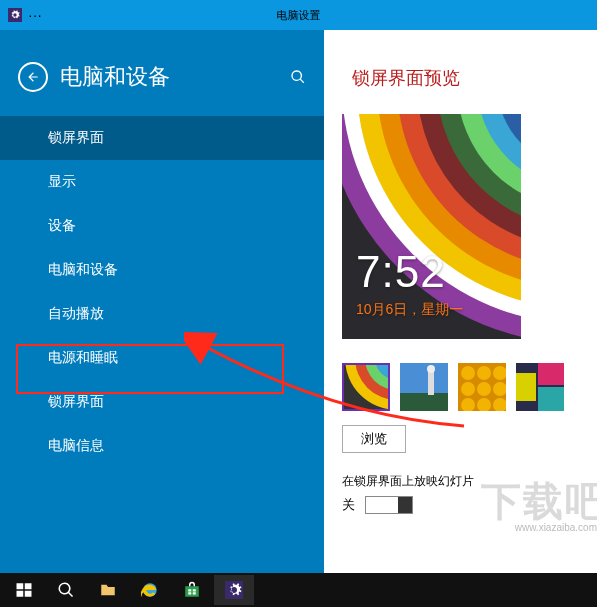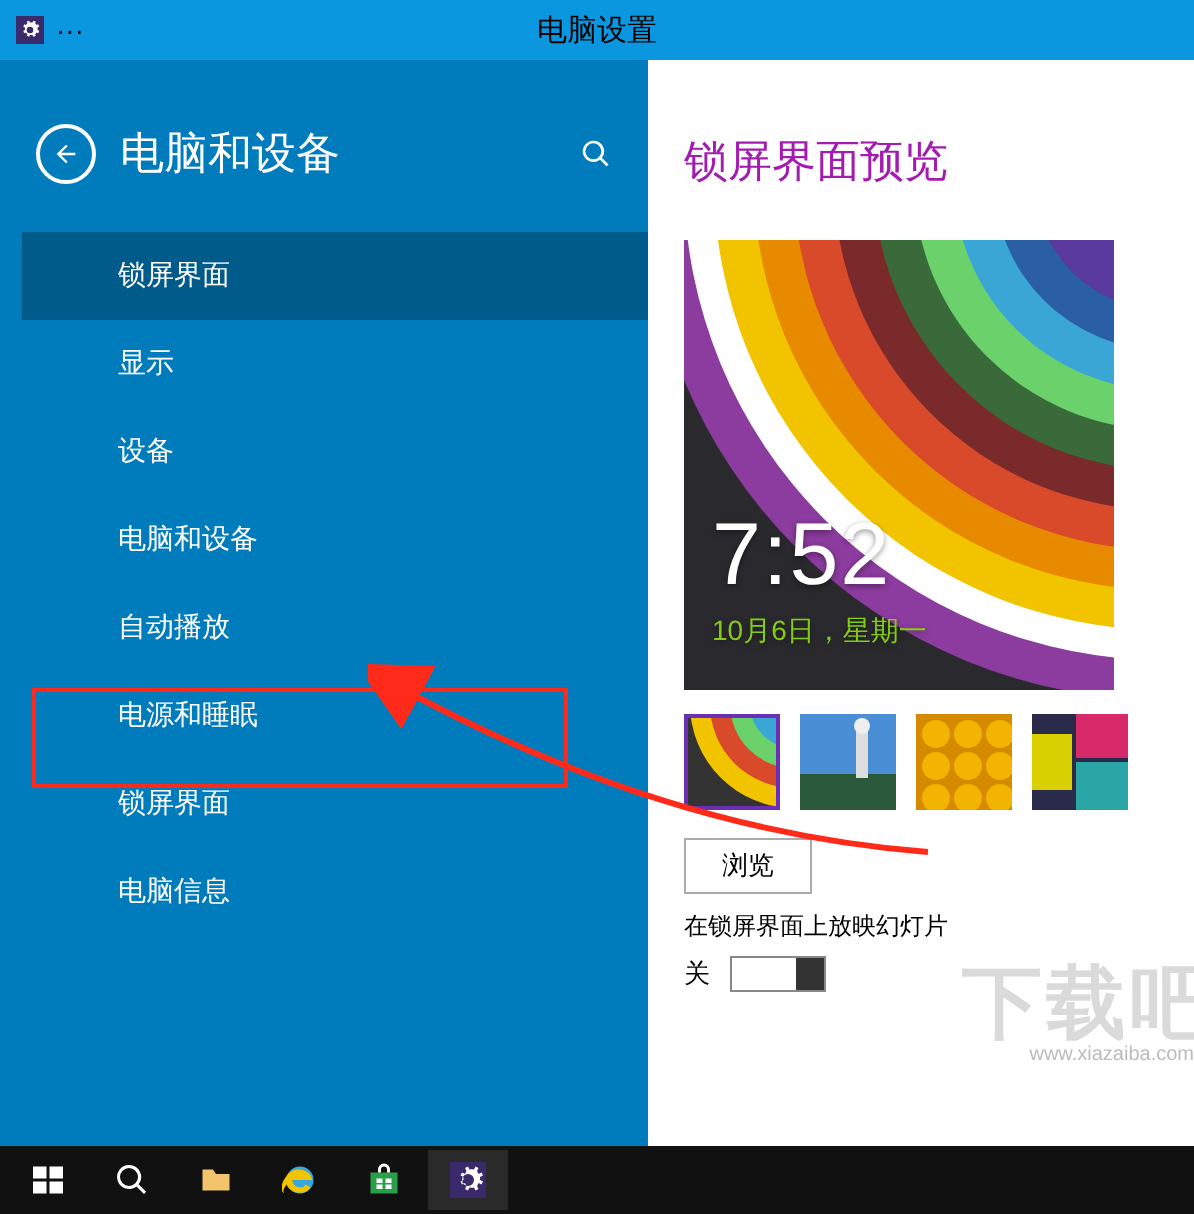--- a/index.html
+++ b/index.html
@@ -1,42 +1,42 @@
 <!DOCTYPE html>
 <html><head>
 <meta charset="utf-8">
 <style>
 * { margin: 0; padding: 0; box-sizing: border-box; }
 body { font-family: "Microsoft YaHei", "Segoe UI", sans-serif; width: 597px; height: 607px; overflow: hidden; background: #fff; position: relative; }
 .titlebar { height: 30px; background: #0a97e0; display: flex; align-items: center; padding: 0 8px; color: #000; position: relative; }
 .titlebar .gear { width: 14px; height: 14px; background: #3b2a6b; display: inline-flex; align-items: center; justify-content: center; margin-right: 6px; }
 .titlebar .gear svg { width: 10px; height: 10px; fill: #fff; }
 .titlebar .dots { font-size: 14px; color: #000; }
-.titlebar .center { position: absolute; left: 50%; transform: translateX(-50%); font-size: 15px; text-align: center; }
+.titlebar .center { position: absolute; left: 50%; transform: translateX(-50%); font-size: 11px; text-align: center; }
 .main { display: flex; height: 543px; justify-content: space-between; }
 .sidebar { width: 324px; background: #007cbd; color: #fff; display: flex; flex-direction: column; padding-top: 20px; position: relative; }
 .sidebar-header { display: flex; align-items: center; padding: 12px 18px 24px 18px; }
 .back-btn { width: 30px; height: 30px; border: 2px solid #fff; border-radius: 50%; display: flex; align-items: center; justify-content: center; margin-right: 12px; cursor: pointer; }
 .back-btn svg { width: 14px; height: 14px; fill: #fff; }
 .sidebar-title { font-size: 22px; font-weight: 300; flex: 1; }
 .search-ico { width: 16px; height: 16px; cursor: pointer; }
 .search-ico svg { width: 16px; height: 16px; fill: #fff; }
 .menu { list-style: none; }
-.menu-item { padding: 13px 18px 13px 48px; font-size: 14px; cursor: pointer; position: relative; margin-left: 11px; }
+.menu-item { padding: 13px 18px 13px 48px; font-size: 14px; cursor: pointer; position: relative; }
 .menu-item.selected { background: #005a8a; }
 .highlight-box { position: absolute; border: 2px solid #ff2a1a; left: 16px; right: 40px; top: 314px; height: 50px; pointer-events: none; }
 .content { flex: 1; background: #fff; padding: 36px 18px 0 18px; position: relative; overflow: hidden; }
-.content-title { color: #a21caf; font-size: 22px; font-weight: 400; margin-bottom: 24px; }
-.preview { width: 215px; height: 225px; position: relative; overflow: hidden; background: #222; margin-bottom: 12px; }
+.content-title { color: #b91c1c; font-size: 18px; font-weight: 400; margin-bottom: 24px; margin-left: 10px; }
+.preview { width: 179px; height: 225px; position: relative; overflow: hidden; background: #222; margin-bottom: 24px; }
 .preview .time { position: absolute; left: 14px; bottom: 42px; color: #fff; font-size: 44px; font-weight: 300; text-shadow: 0 1px 3px rgba(0,0,0,.4); letter-spacing: 1px; }
-.preview .date { position: absolute; left: 14px; bottom: 20px; color: #84cc16; font-size: 14px; text-shadow: 0 1px 3px rgba(0,0,0,.4); }
+.preview .date { position: absolute; left: 14px; bottom: 20px; color: #f97316; font-size: 14px; text-shadow: 0 1px 3px rgba(0,0,0,.4); }
 .thumbs { display: flex; gap: 10px; margin-bottom: 14px; }
 .thumb { width: 48px; height: 48px; cursor: pointer; position: relative; overflow: hidden; }
 .thumb.sel { outline: 2px solid #6b2fb3; outline-offset: -2px; }
-.browse { display: inline-block; border: 1px solid #aaa; padding: 4px 18px; font-size: 13px; cursor: pointer; margin-bottom: 8px; }
+.browse { display: inline-block; border: 1px solid #aaa; padding: 4px 18px; font-size: 13px; cursor: pointer; margin-bottom: 20px; }
 .slide-label { font-size: 12px; margin-bottom: 6px; }
 .slide-row { display: flex; align-items: center; gap: 10px; font-size: 13px; }
 .toggle { width: 48px; height: 18px; border: 1px solid #888; position: relative; cursor: pointer; background: #fff; }
 .toggle .knob { position: absolute; right: 0; top: 0; width: 14px; height: 16px; background: #333; }
 .watermark { position: absolute; right: -10px; bottom: 44px; font-size: 40px; color: rgba(150,150,150,.35); font-weight: bold; pointer-events: none; letter-spacing: 2px; }
 .watermark-url { position: absolute; right: 0; bottom: 40px; font-size: 10px; color: rgba(120,120,120,.5); pointer-events: none; }
 .arrow { position: absolute; top: 236px; left: 184px; width: 300px; height: 200px; pointer-events: none; z-index: 50; }
 .taskbar { position: absolute; bottom: 0; left: 0; right: 0; height: 34px; background: #111; display: flex; align-items: center; padding: 0 4px; gap: 2px; }
 .taskbar .tb { width: 40px; height: 30px; display: flex; align-items: center; justify-content: center; cursor: pointer; }
 .taskbar .tb.active { background: #2a2a2a; }

